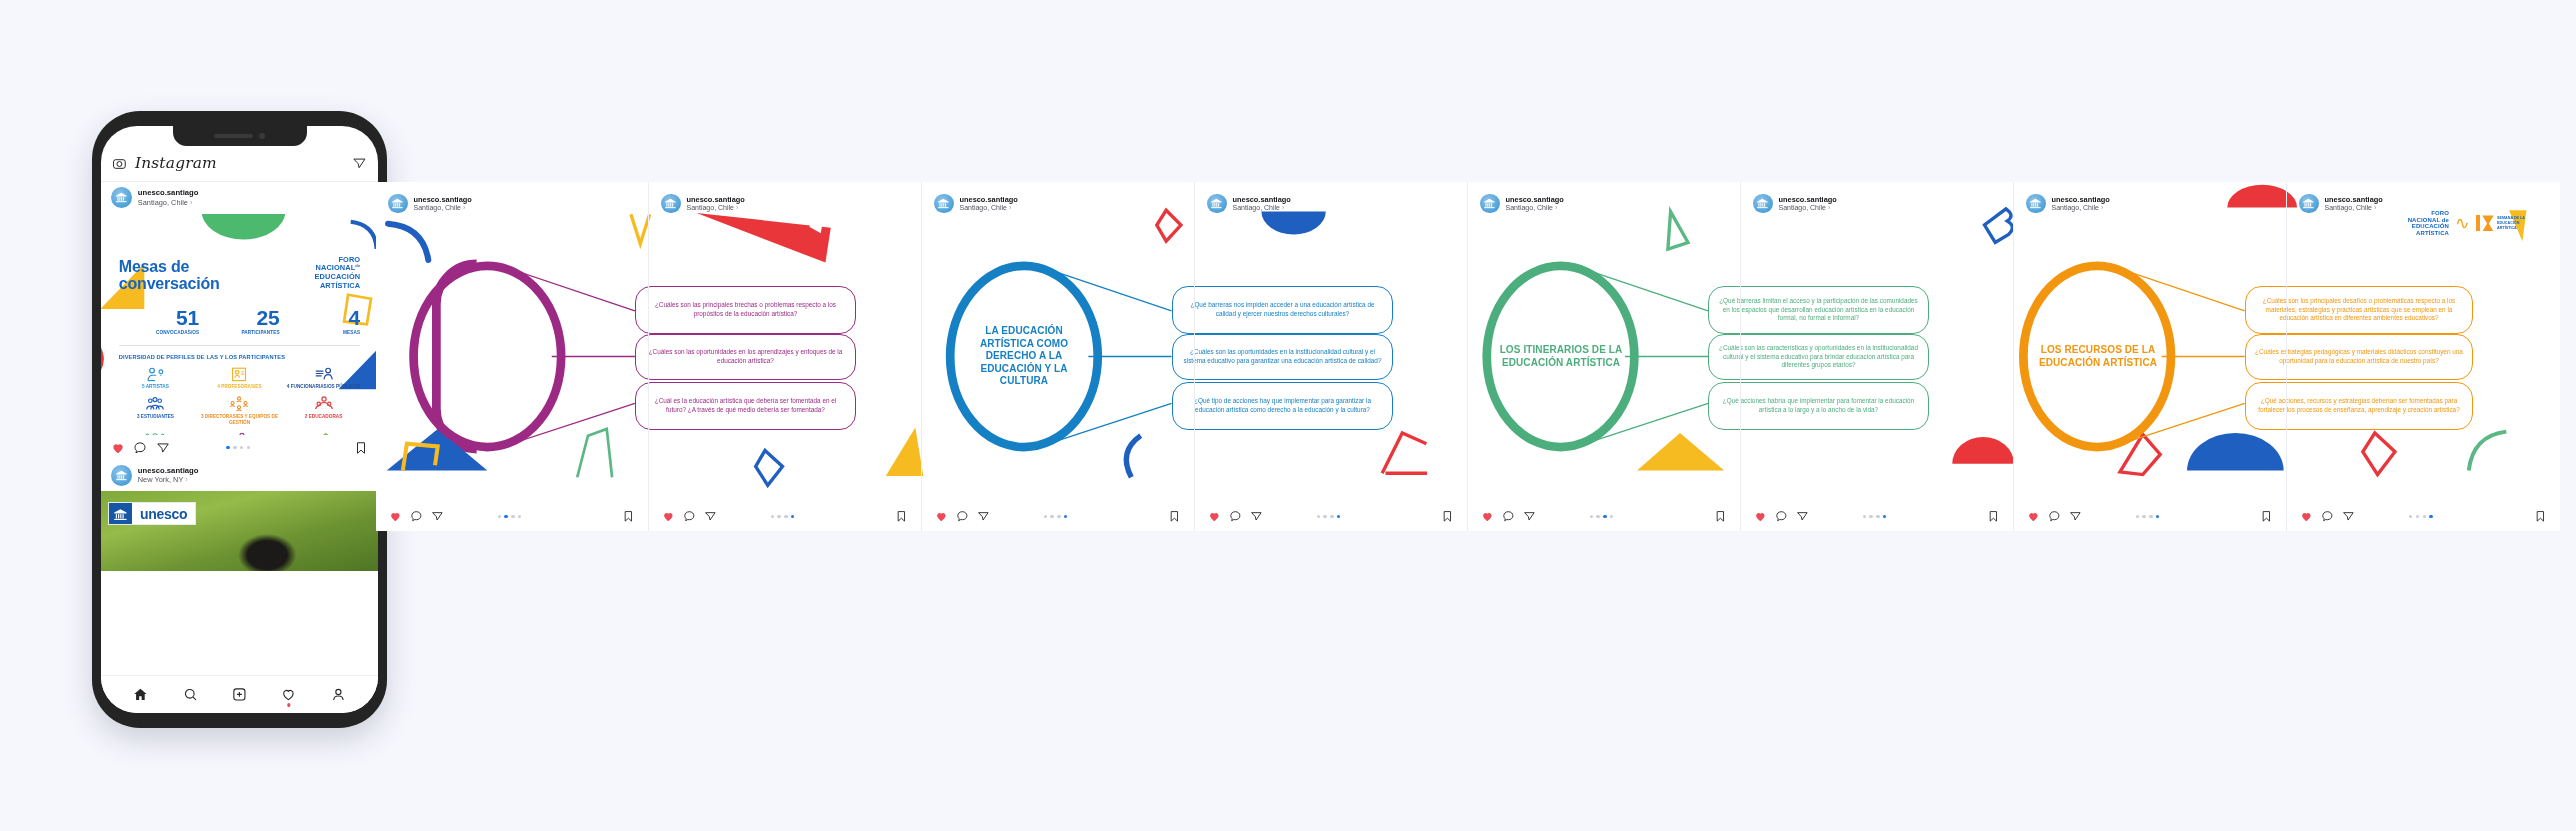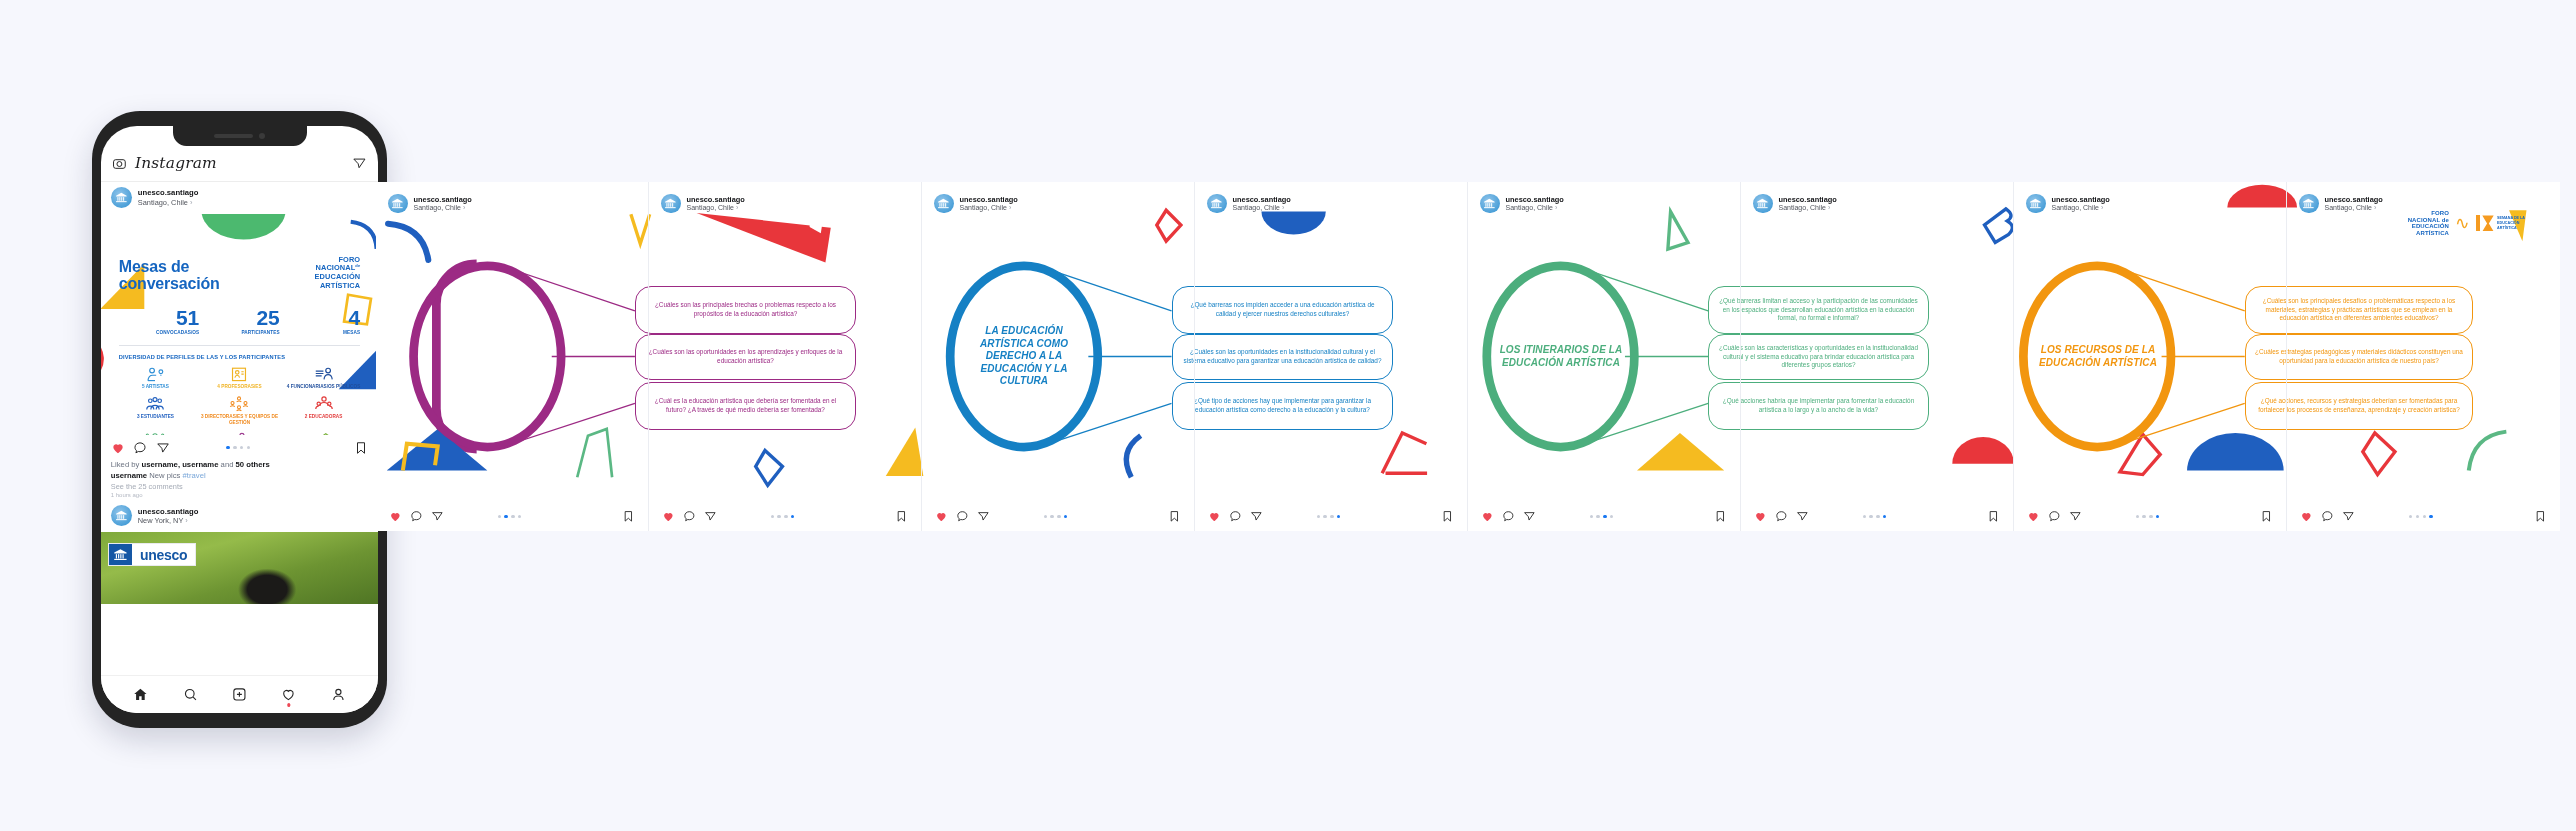--- a/index.html
+++ b/index.html
@@ -107,21 +107,21 @@
   .ig-caption .l1 { font-size:7.7px; color:#6b7280; line-height:1.45; }
   .ig-caption .l1 b { color:#131417; }
   .ig-caption .l2 { font-size:7.7px; color:#6b7280; line-height:1.45; }
   .ig-caption .l2 b { color:#131417; }
   .ig-caption .l2 .tag { color:#7aa7d9; }
   .ig-caption .l3 { font-size:7.4px; color:#a5abb6; margin-top:0.7px; }
   .ig-caption .l4 { font-size:6px; color:#b4b9c3; margin-top:1.3px; }
 
   .ig-post2-head { display:flex; align-items:center; gap:6px; padding:7.4px 9.4px 5.4px; }
   .photo {
-    height:72px; width:100%;
+    height:80px; width:100%;
     background:
       radial-gradient(ellipse 47px 34px at 60% 80%, #1b1a18 0%, #1b1a18 42%, rgba(27,26,24,0) 62%),
       linear-gradient(165deg,#7fa93a 0%, #95bb4a 30%, #6d9432 62%, #4f7524 100%);
     position:relative; overflow:hidden;
   }
   .unesco-badge {
     position:absolute; left:6.7px; top:11.4px; height:23px;
     display:flex; align-items:stretch;
     border:0.7px solid #e9eaee; background:#fff;
   }
@@ -175,21 +175,21 @@
     text-align:center; padding:3.4px 8px;
     font-size:6.4px; line-height:1.33; font-weight:500;
   }
   .hub {
     position:absolute;
     border-radius:50%;
     display:flex; align-items:center; justify-content:center;
     text-align:center;
     font-size:10px; font-weight:bold; line-height:1.25; letter-spacing:0.1px;
   }
-  .hub span { padding:0 12px;font-style:italic; }
+  .hub span { padding:0 12px; }
 
   .foro-logo {
     position:absolute; right:35px; top:28px;
     display:flex; align-items:center; gap:6px;
   }
   .foro-logo .txt {
     font-size:6px; font-weight:bold; color:#1565c0;
     line-height:1.12; text-align:right; letter-spacing:0.1px;
   }
   .foro-logo .sep { font-size:17.4px; color:#f5a623; font-weight:300; line-height:1; }
@@ -392,26 +392,20 @@
           <span class="dot on"></span>
           <span class="dot"></span>
           <span class="dot"></span>
           <span class="dot"></span>
         </div>
         <svg class="bk" viewBox="0 0 24 24" fill="none" stroke="#262626" stroke-width="1.7" stroke-linejoin="round">
             <path d="M6 3 H18 V21 L12 15.6 L6 21 Z"></path>
           </svg>
       </div>
 
-      <div class="ig-caption">
-        <div class="l1"><span>Liked by </span><b>username, username</b><span> and </span><b>50 others</b></div>
-        <div class="l2"><b>username</b><span> New pics </span><span class="tag">#travel</span></div>
-        <div class="l3">See the 25 comments</div>
-        <div class="l4">1 hours ago</div>
-      </div>
 
       <div class="ig-post2-head">
         <div class="ava">
           <svg viewBox="0 0 24 24" fill="#fff">
               <path d="M2 9 L12 3.5 L22 9 L22 10.6 L2 10.6 Z"></path>
               <rect x="4.6" y="11.6" width="1.9" height="7"></rect>
               <rect x="8.2" y="11.6" width="1.9" height="7"></rect>
               <rect x="11.8" y="11.6" width="1.9" height="7"></rect>
               <rect x="15.4" y="11.6" width="1.9" height="7"></rect>
               <rect x="2" y="19.2" width="20" height="1.9"></rect>

